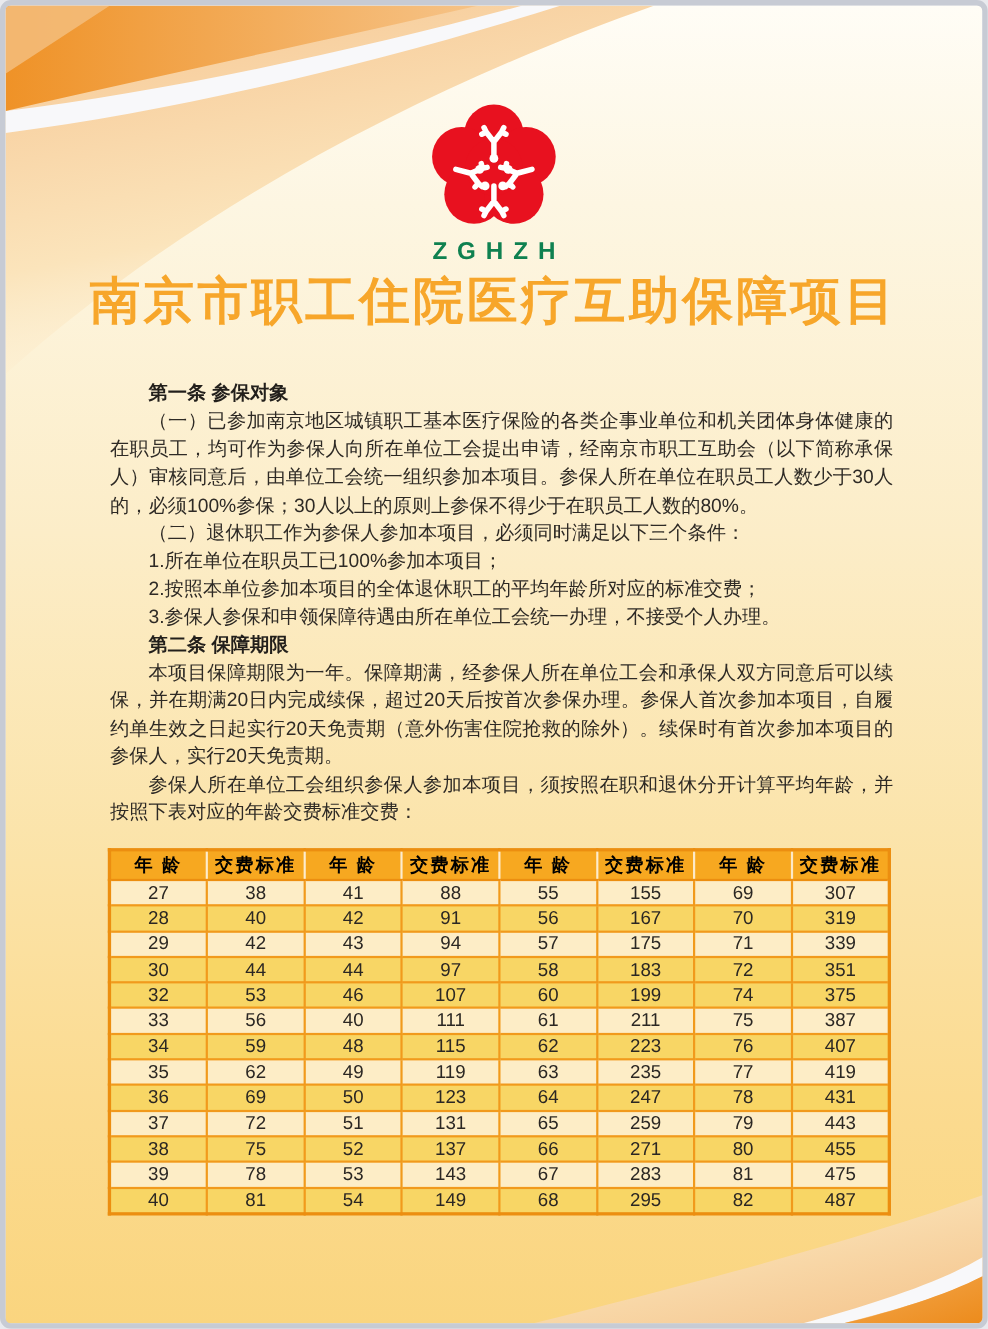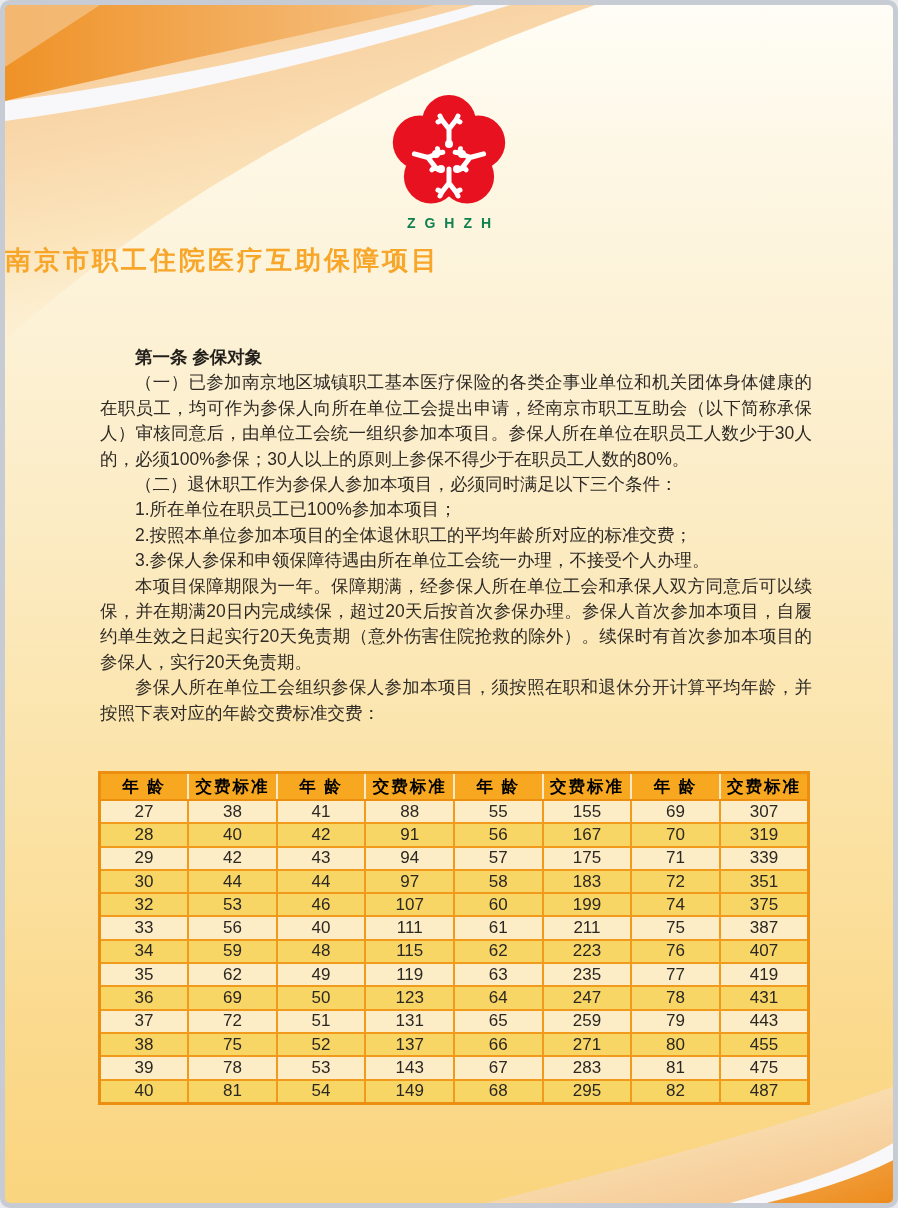--- a/index.html
+++ b/index.html
@@ -21,28 +21,28 @@
   .deco{position:absolute;left:0;pointer-events:none;}
   .deco.top{top:0;}
   .deco.bottom{bottom:0;}
 
   .logo-wrap{
     position:absolute;top:88px;left:0;width:100%;
     display:flex;flex-direction:column;align-items:center;
   }
   .logo-caption{
     margin-top:4px;
-    font-size:14px;font-weight:bold;letter-spacing:9px;
+    font-size:22px;font-weight:bold;letter-spacing:9px;
     padding-left:9px; 
   }
 
   .title{
     position:absolute;top:238px;left:0;width:100%;
-    margin:0;text-align:left;
-    font-size:26px;font-weight:bold;letter-spacing:3px;font-family:Liberation Serif, serif;
+    margin:0;text-align:center;
+    font-size:46px;font-weight:bold;letter-spacing:3px;font-family:Liberation Serif, serif;
   }
 
   .content{
     position:absolute;top:340px;left:95px;width:712px;
     font-size:17.5px;line-height:25.4px;color:#2e2a25;
     text-align:justify;
   }
   .content h2{
     margin:0;font-size:17.5px;line-height:25.4px;font-weight:bold;
     text-indent:2em;color:#221f1b;
@@ -160,20 +160,21 @@
 
   <h1 class="title" style="color:#f7a62a;">南京市职工住院医疗互助保障项目</h1>
 
   <div class="content">
     <h2>第一条 参保对象</h2>
     <p>（一）已参加南京地区城镇职工基本医疗保险的各类企事业单位和机关团体身体健康的在职员工，均可作为参保人向所在单位工会提出申请，经南京市职工互助会（以下简称承保人）审核同意后，由单位工会统一组织参加本项目。参保人所在单位在职员工人数少于30人的，必须100%参保；30人以上的原则上参保不得少于在职员工人数的80%。</p>
     <p>（二）退休职工作为参保人参加本项目，必须同时满足以下三个条件：</p>
     <p>1.所在单位在职员工已100%参加本项目；</p>
     <p>2.按照本单位参加本项目的全体退休职工的平均年龄所对应的标准交费；</p>
     <p>3.参保人参保和申领保障待遇由所在单位工会统一办理，不接受个人办理。</p>
+    <h2>第二条 保障期限</h2>
     <p>本项目保障期限为一年。保障期满，经参保人所在单位工会和承保人双方同意后可以续保，并在期满20日内完成续保，超过20天后按首次参保办理。参保人首次参加本项目，自履约单生效之日起实行20天免责期（意外伤害住院抢救的除外）。续保时有首次参加本项目的参保人，实行20天免责期。</p>
     <p>参保人所在单位工会组织参保人参加本项目，须按照在职和退休分开计算平均年龄，并按照下表对应的年龄交费标准交费：</p>
   </div>
 
   <div class="fee-table-wrap">
     <table class="fee">
       <thead>
         <tr>
           <th>年 龄</th>
           <th>交费标准</th>

